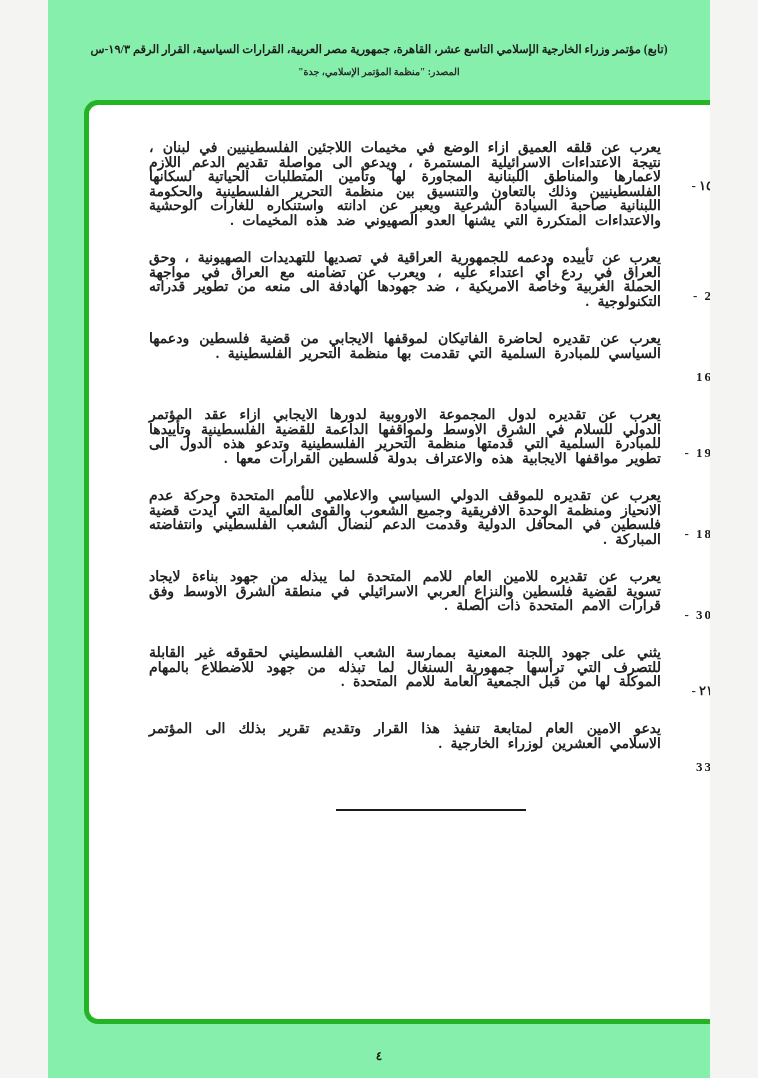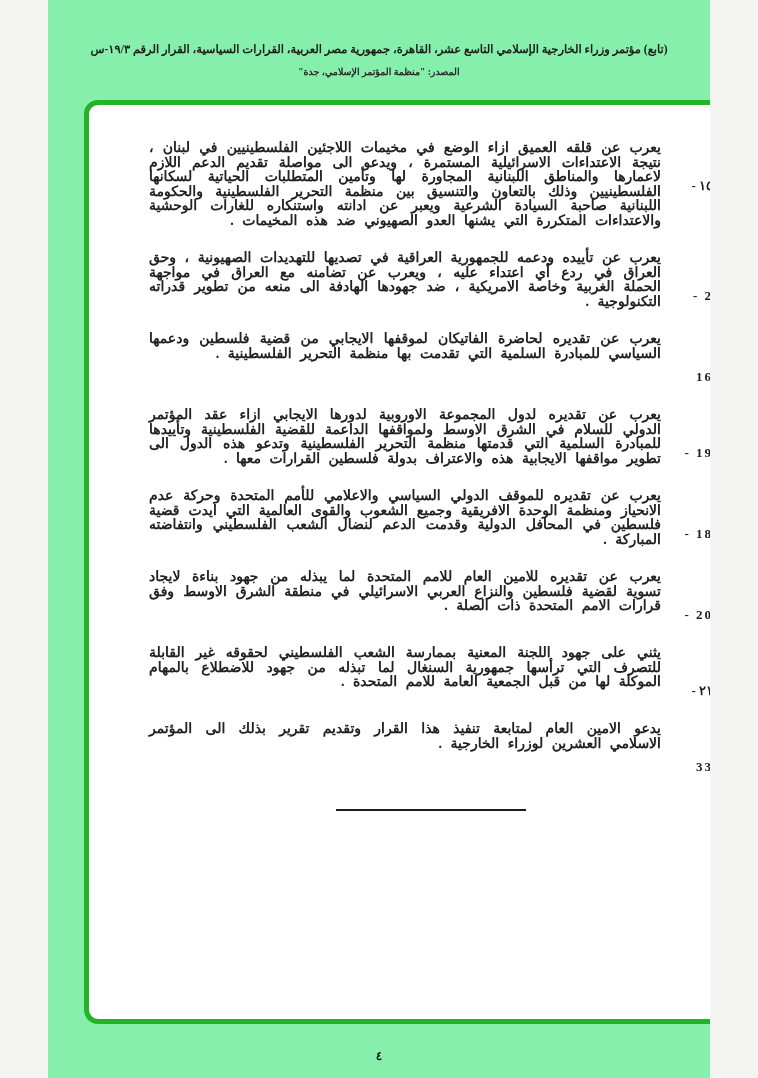--- a/index.html
+++ b/index.html
@@ -127,21 +127,21 @@
         <div class="num">19 -</div>
         <div class="txt">يعرب عن تقديره لدول المجموعة الاوروبية لدورها الايجابي ازاء عقد المؤتمر الدولي للسلام في الشرق الاوسط ولمواقفها الداعمة للقضية الفلسطينية وتأييدها للمبادرة السلمية التي قدمتها منظمة التحرير الفلسطينية وتدعو هذه الدول الى تطوير مواقفها الايجابية هذه والاعتراف بدولة فلسطين القرارات معها .</div>
       </div>
 
       <div class="item">
         <div class="num">18 -</div>
         <div class="txt">يعرب عن تقديره للموقف الدولي السياسي والاعلامي للأمم المتحدة وحركة عدم الانحياز ومنظمة الوحدة الافريقية وجميع الشعوب والقوى العالمية التي ايدت قضية فلسطين في المحافل الدولية وقدمت الدعم لنضال الشعب الفلسطيني وانتفاضته المباركة .</div>
       </div>
 
       <div class="item">
-        <div class="num">20 -</div>
+        <div class="num">30 -</div>
         <div class="txt">يعرب عن تقديره للامين العام للامم المتحدة لما يبذله من جهود بناءة لايجاد تسوية لقضية فلسطين والنزاع العربي الاسرائيلي في منطقة الشرق الاوسط وفق قرارات الامم المتحدة ذات الصلة .</div>
       </div>
 
       <div class="item">
         <div class="num">٢١ -</div>
         <div class="txt">يثني على جهود اللجنة المعنية بممارسة الشعب الفلسطيني لحقوقه غير القابلة للتصرف التي ترأسها جمهورية السنغال لما تبذله من جهود للاضطلاع بالمهام الموكلة لها من قبل الجمعية العامة للامم المتحدة .</div>
       </div>
 
       <div class="item">
         <div class="num">33</div>

